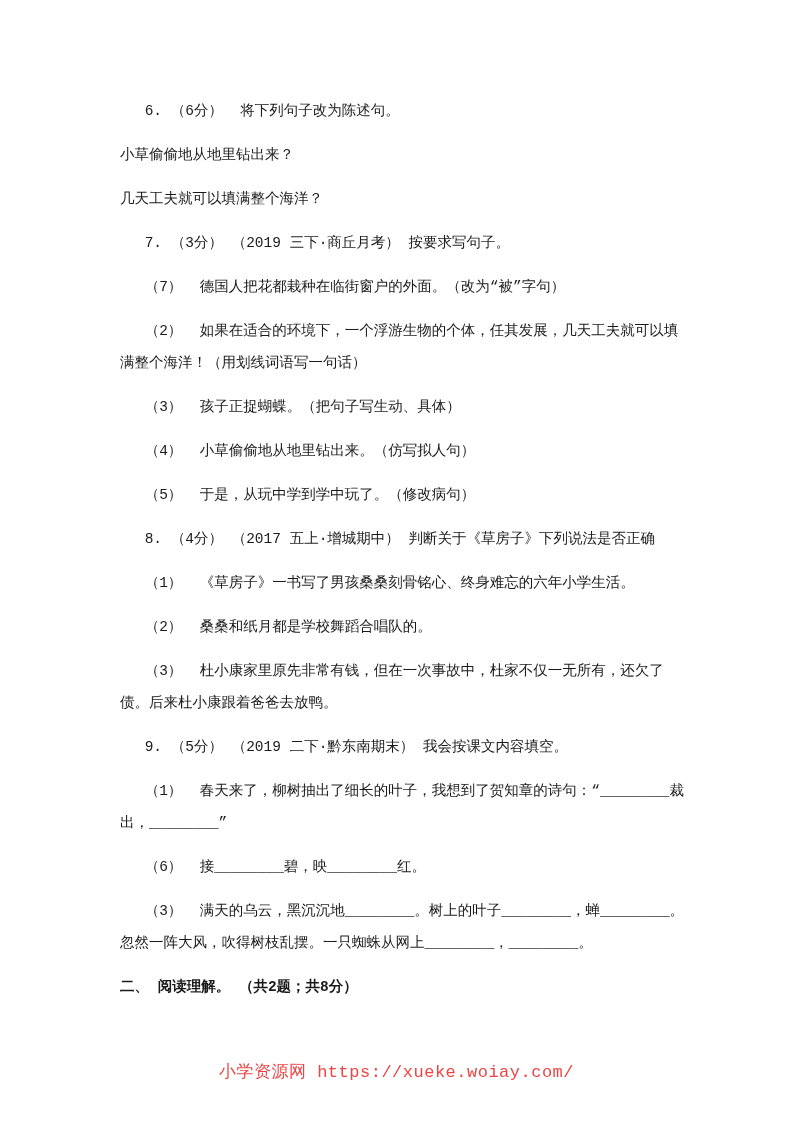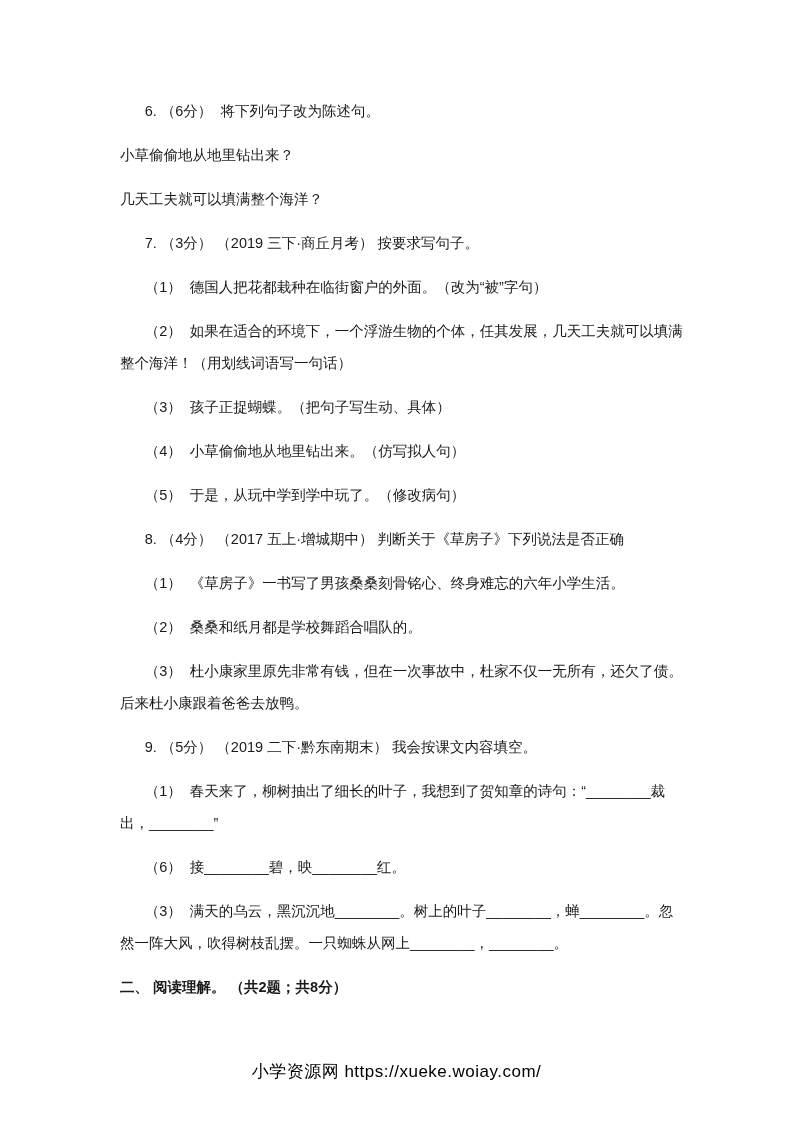--- a/index.html
+++ b/index.html
@@ -6,21 +6,21 @@
     margin: 0;
     padding: 0;
     background: #ffffff;
   }
   .page {
     position: relative;
     width: 793px;
     height: 1110px;
     background: #ffffff;
     overflow: hidden;
-    font-family: Liberation Sans, sans-serif;
+    font-family: Liberation Mono, monospace;
     color: #1a1a1a;
   }
   .content {
     position: absolute;
     left: 120px;
     top: 95px;
     width: 565px;
   }
   .line {
     margin: 0 0 12px 0;
@@ -37,34 +37,34 @@
     font-weight: bold;
     margin-top: 12px;
   }
   .watermark {
     position: absolute;
     left: 0;
     right: 0;
     top: 1060px;
     text-align: center;
     font-size: 17px;
-    color: #000000;
+    color: #ef4444;
     letter-spacing: 0.5px;
   }
 </style>
 </head>
 <body>
 
 <div class="page">
   <main class="content">
     <p class="line indent">6. （6分）  将下列句子改为陈述句。</p>
     <p class="line">小草偷偷地从地里钻出来？</p>
     <p class="line">几天工夫就可以填满整个海洋？</p>
     <p class="line indent">7. （3分） （2019 三下·商丘月考） 按要求写句子。</p>
-    <p class="line indent">（1）  德国人把花都栽种在临街窗户的外面。（改为“被”字句）</p>
+    <p class="line indent">（7）  德国人把花都栽种在临街窗户的外面。（改为“被”字句）</p>
     <p class="line indent">（2）  如果在适合的环境下，一个浮游生物的个体，任其发展，几天工夫就可以填满整个海洋！（用划线词语写一句话）</p>
     <p class="line indent">（3）  孩子正捉蝴蝶。（把句子写生动、具体）</p>
     <p class="line indent">（4）  小草偷偷地从地里钻出来。（仿写拟人句）</p>
     <p class="line indent">（5）  于是，从玩中学到学中玩了。（修改病句）</p>
     <p class="line indent">8. （4分） （2017 五上·增城期中） 判断关于《草房子》下列说法是否正确</p>
     <p class="line indent">（1）  《草房子》一书写了男孩桑桑刻骨铭心、终身难忘的六年小学生活。</p>
     <p class="line indent">（2）  桑桑和纸月都是学校舞蹈合唱队的。</p>
     <p class="line indent">（3）  杜小康家里原先非常有钱，但在一次事故中，杜家不仅一无所有，还欠了债。后来杜小康跟着爸爸去放鸭。</p>
     <p class="line indent">9. （5分） （2019 二下·黔东南期末） 我会按课文内容填空。</p>
     <p class="line indent">（1）  春天来了，柳树抽出了细长的叶子，我想到了贺知章的诗句：“________裁出，________”</p>

